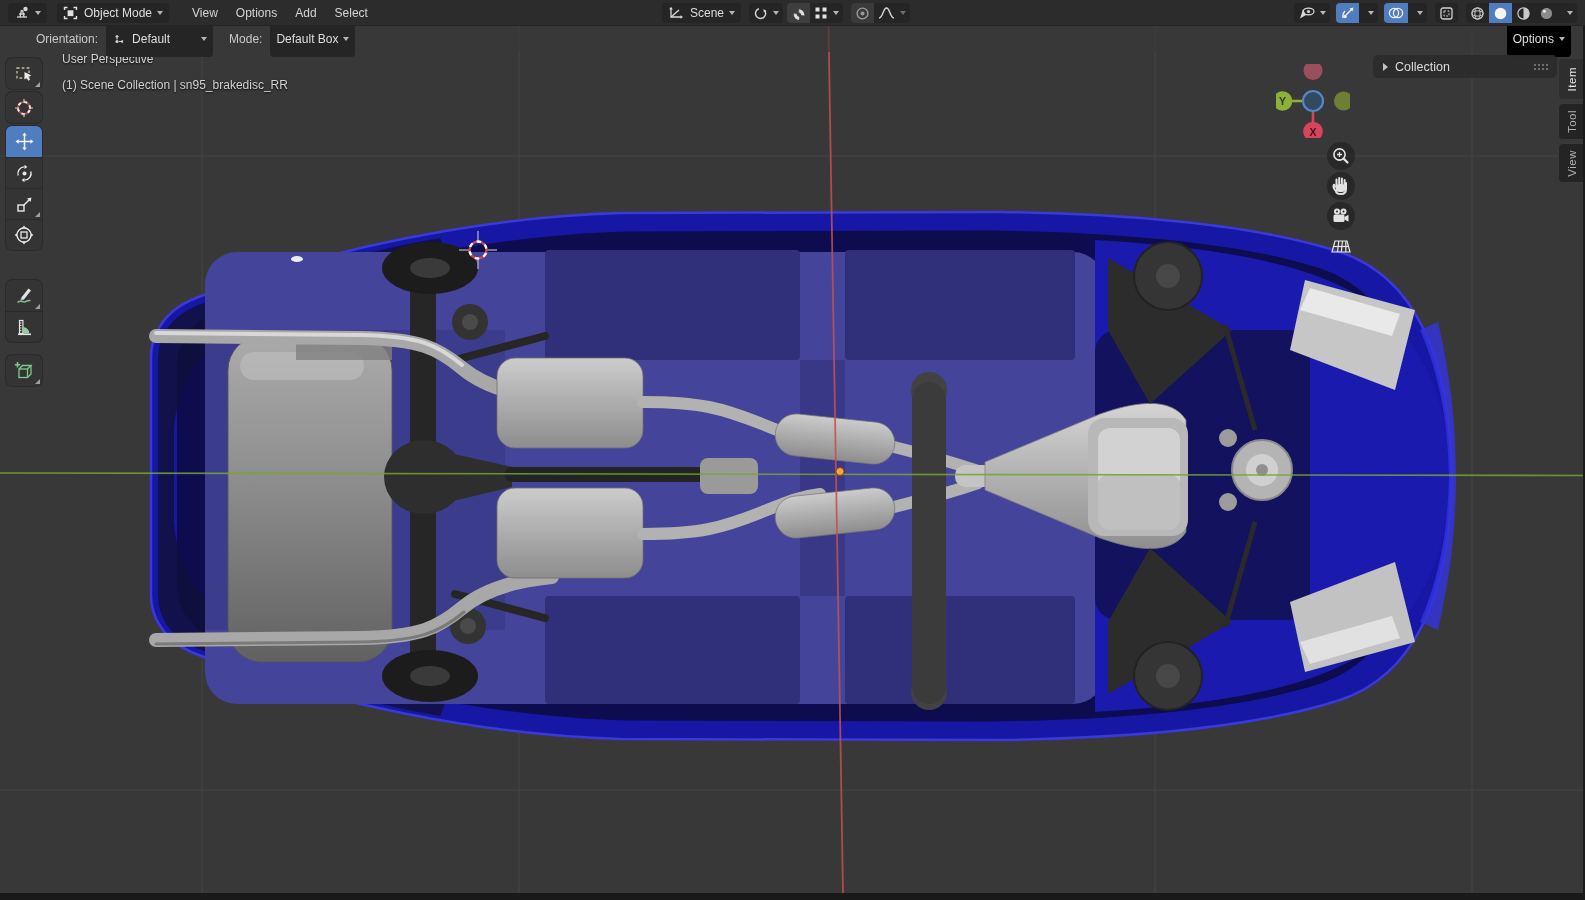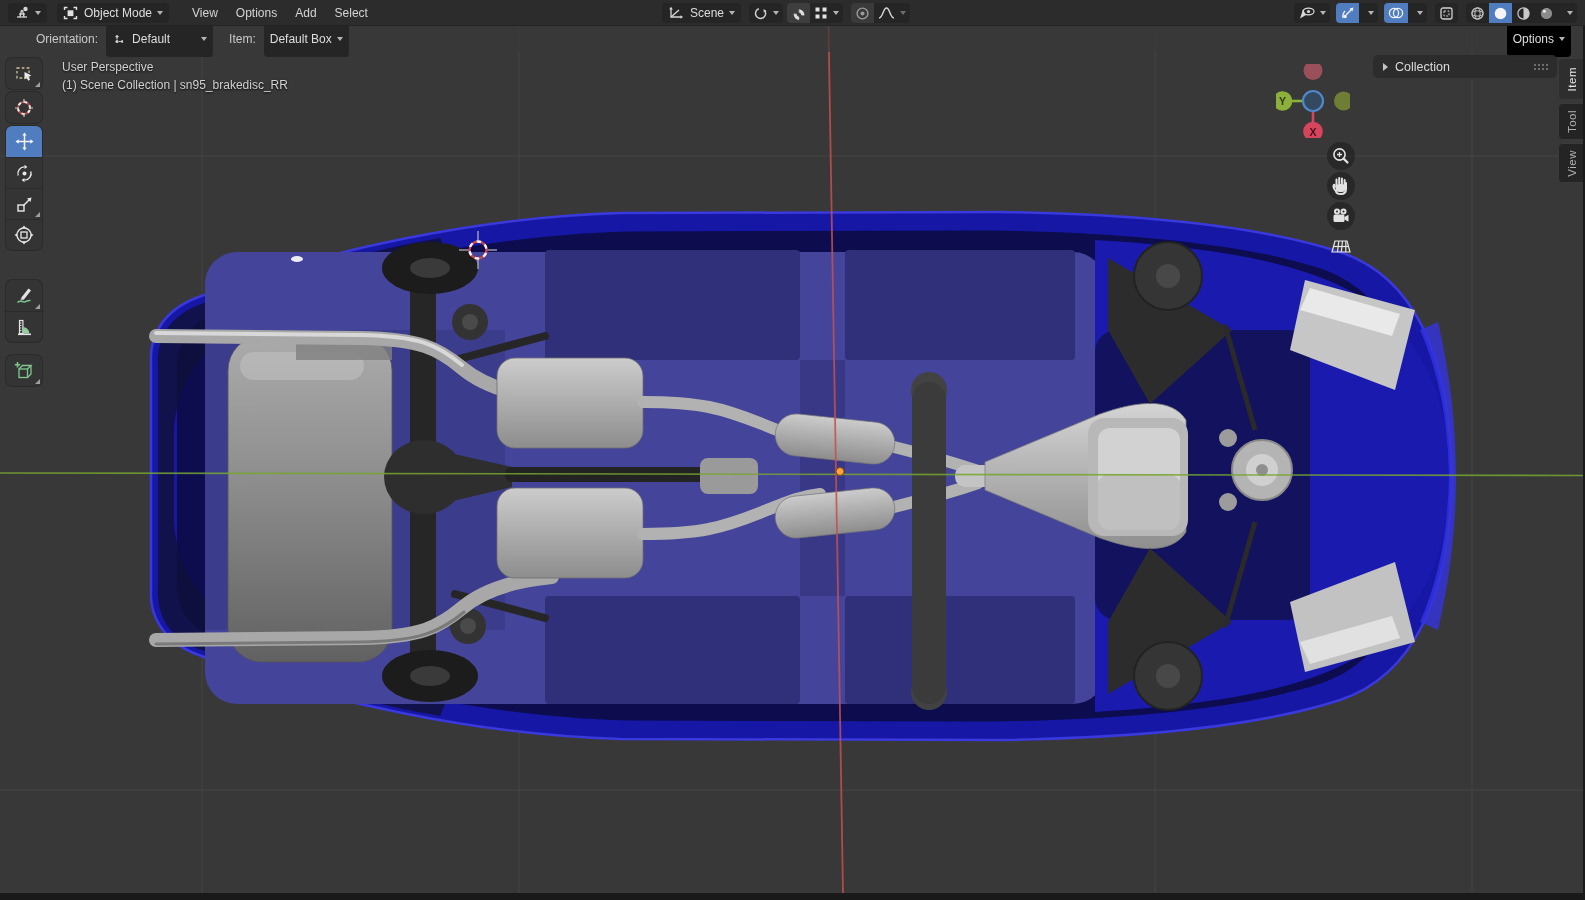--- a/index.html
+++ b/index.html
@@ -377,21 +377,21 @@
     <div class="dd">
       <svg width="14" height="13" viewBox="0 0 14 13">
         <circle cx="5" cy="8.5" r="1.6" fill="#cfcfcf"></circle>
         <path d="M5,6.5 V2.5 M5,2.5 L3.6,4 M5,2.5 L6.4,4" stroke="#cfcfcf" stroke-width="1.1" fill="none"></path>
         <path d="M7,8.5 H11 M11,8.5 L9.6,7.2 M11,8.5 L9.6,9.8" stroke="#cfcfcf" stroke-width="1.1" fill="none"></path>
       </svg>
       <span style="margin-left:6px;margin-right:26px;">Default</span>
       <div class="chev"></div>
     </div>
     <div style="width:16px;"></div>
-    <span>Item:</span>
+    <span>Mode:</span>
     <div style="width:8px;"></div>
     <div class="dd">
       <span>Default Box</span>
       <div class="chev"></div>
     </div>
     <div style="flex:1;"></div>
     <div class="dd" style="margin-right:14px;background:#000000;">
       <span>Options</span>
       <div class="chev"></div>
     </div>
@@ -478,21 +478,21 @@
           <rect x="5" y="8" width="8.5" height="8.5"></rect>
           <path d="M5,8 L8.5,4.5 H17 L13.5,8"></path>
           <path d="M17,4.5 V13 L13.5,16.5"></path>
         </g>
         <path d="M3.5,1 V6.5 M0.8,3.75 H6.2" stroke="#7fc98f" stroke-width="1.5"></path>
       </svg>
       <div class="subtri"></div>
     </div>
   </div>
 
-  <div class="vp-text" style="left:62px;top:60px;text-align:center;">User Perspective</div>
+  <div class="vp-text" style="left:62px;top:52px;text-align:center;">User Perspective</div>
   <div class="vp-text" style="left:62px;top:78px;">(1) Scene Collection | sn95_brakedisc_RR</div>
 
   <svg width="74" height="74" viewBox="0 0 74 74" style="position:absolute;left:1276px;top:64px;z-index:25;">
     <line x1="16" y1="37" x2="27" y2="37" stroke="#8cb03a" stroke-width="2.6"></line>
     <line x1="37" y1="47" x2="37" y2="58" stroke="#d6455c" stroke-width="2.6"></line>
     <circle cx="37" cy="6.5" r="9.5" fill="#9a505b"></circle>
     <circle cx="6.5" cy="37" r="9.8" fill="#8cb03a"></circle>
     <text x="6.5" y="41" text-anchor="middle" font-size="10.5" font-weight="bold" fill="#2c3b10">Y</text>
     <circle cx="67.5" cy="37" r="9.5" fill="#6e7f35"></circle>
     <circle cx="37" cy="67.5" r="9.8" fill="#d6455c"></circle>

